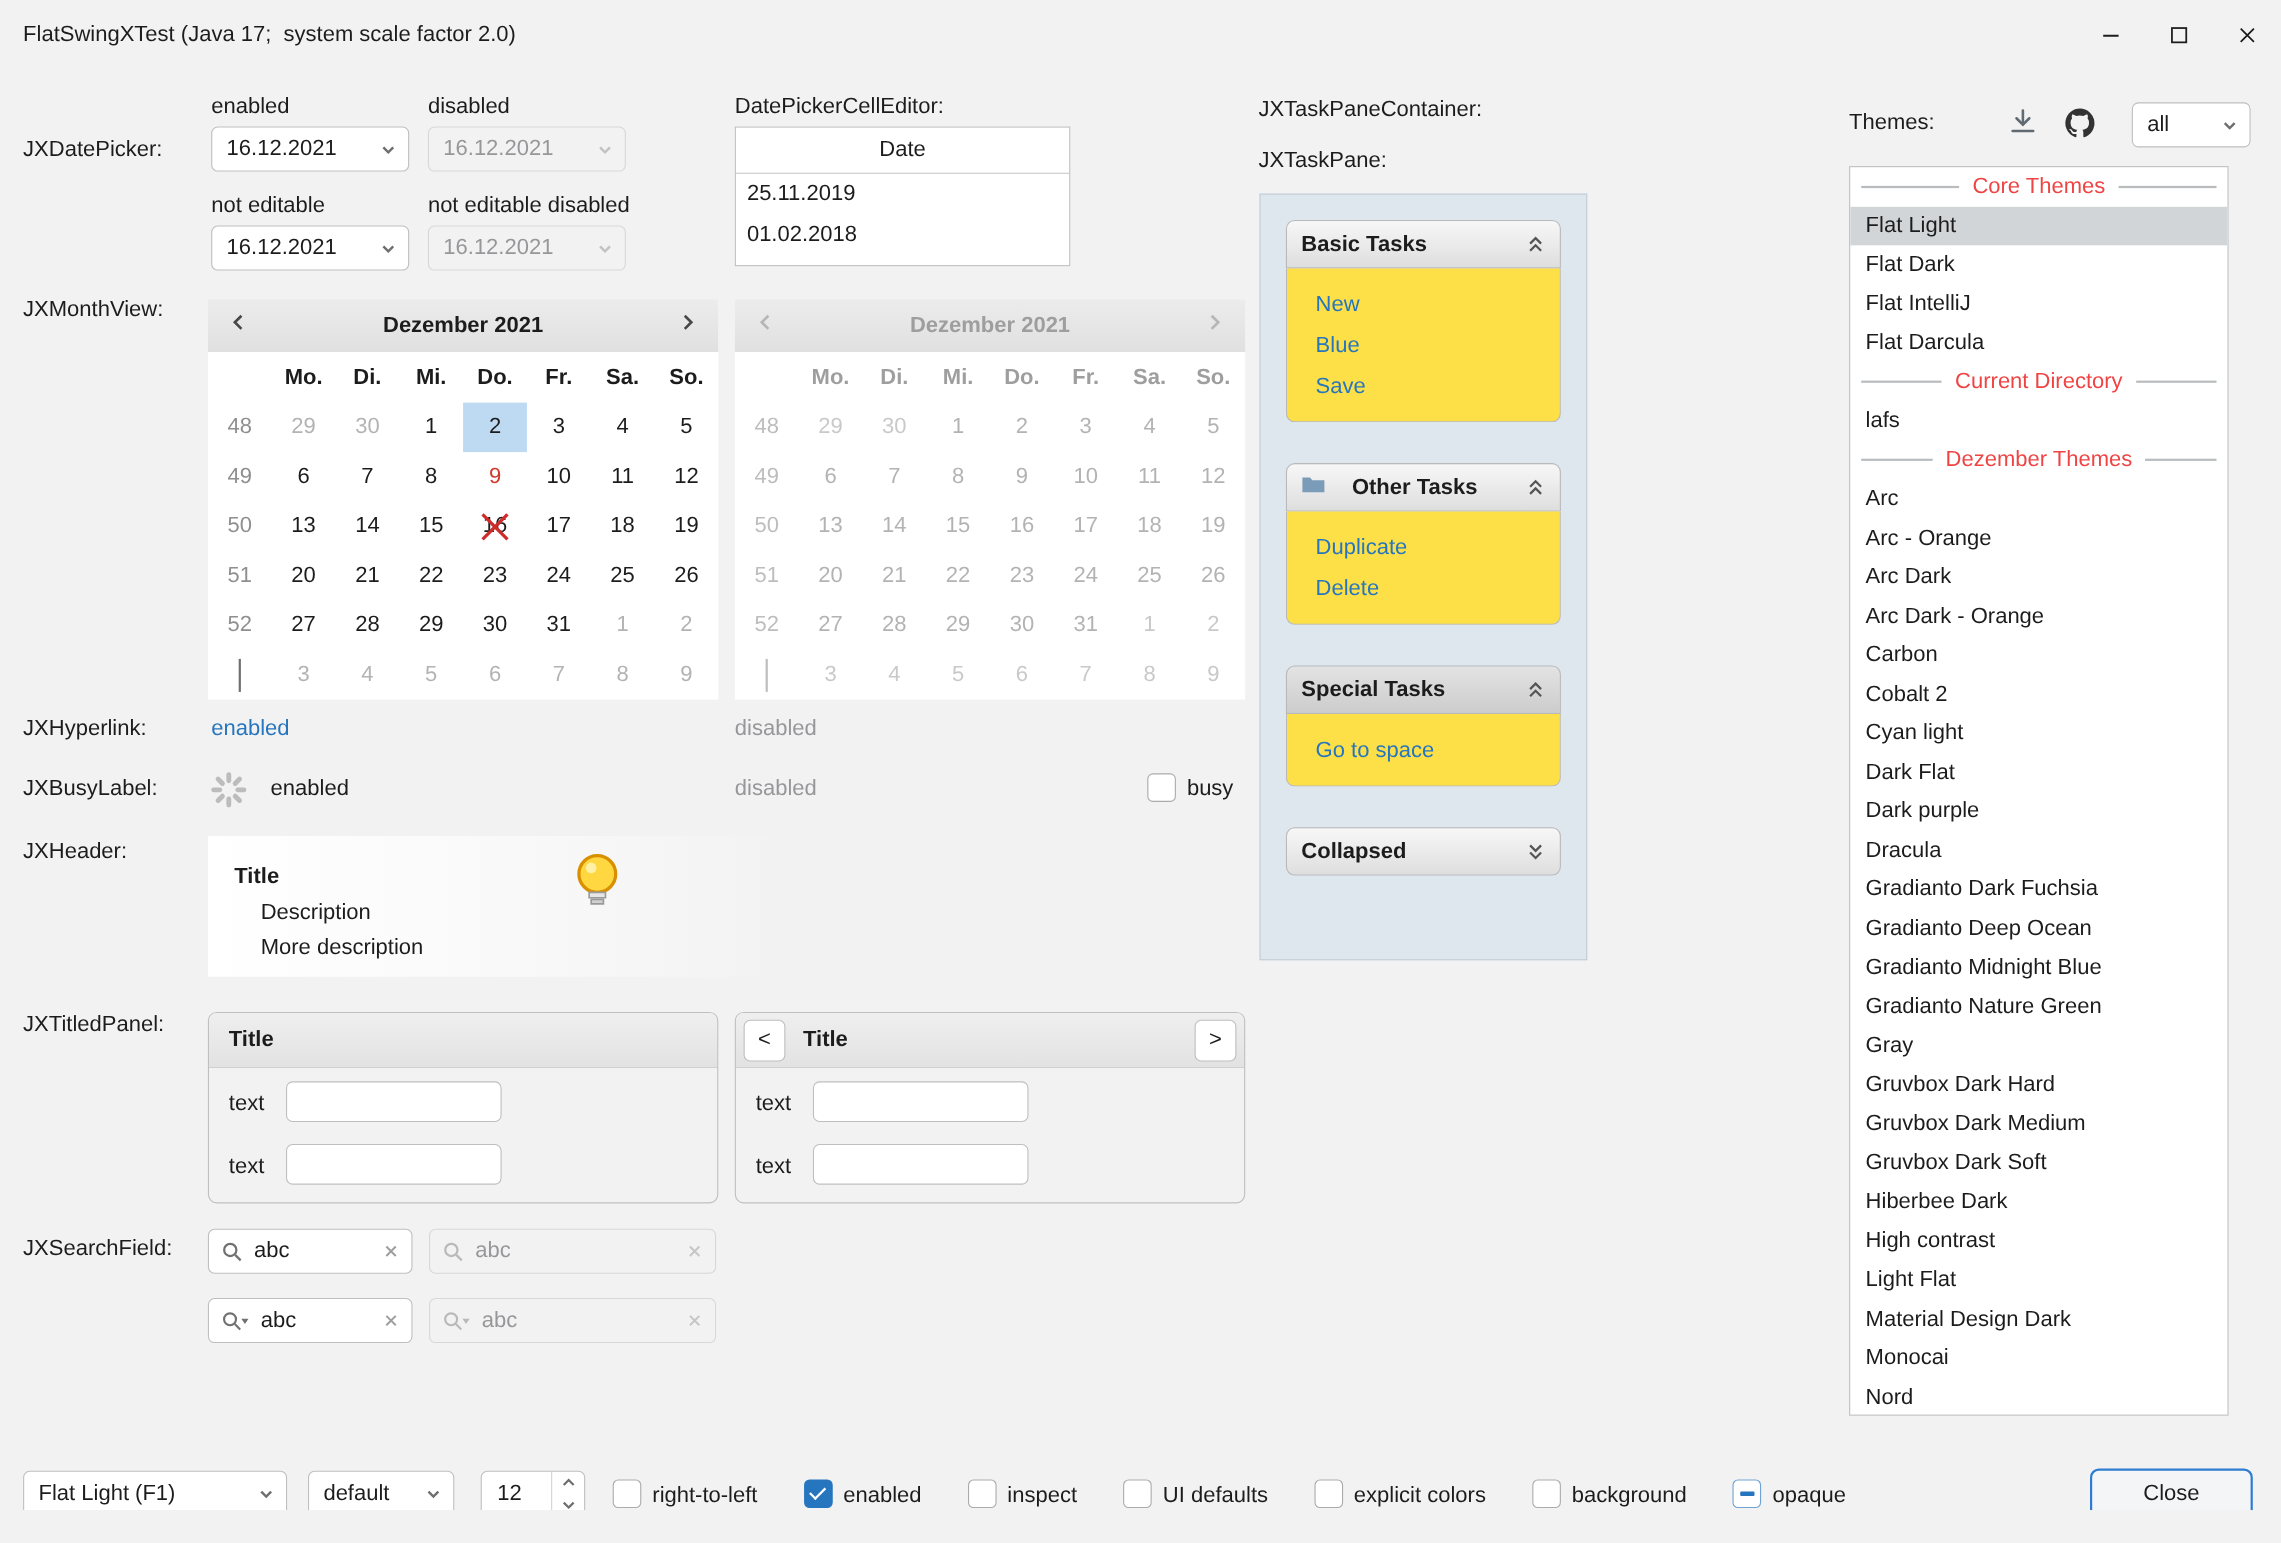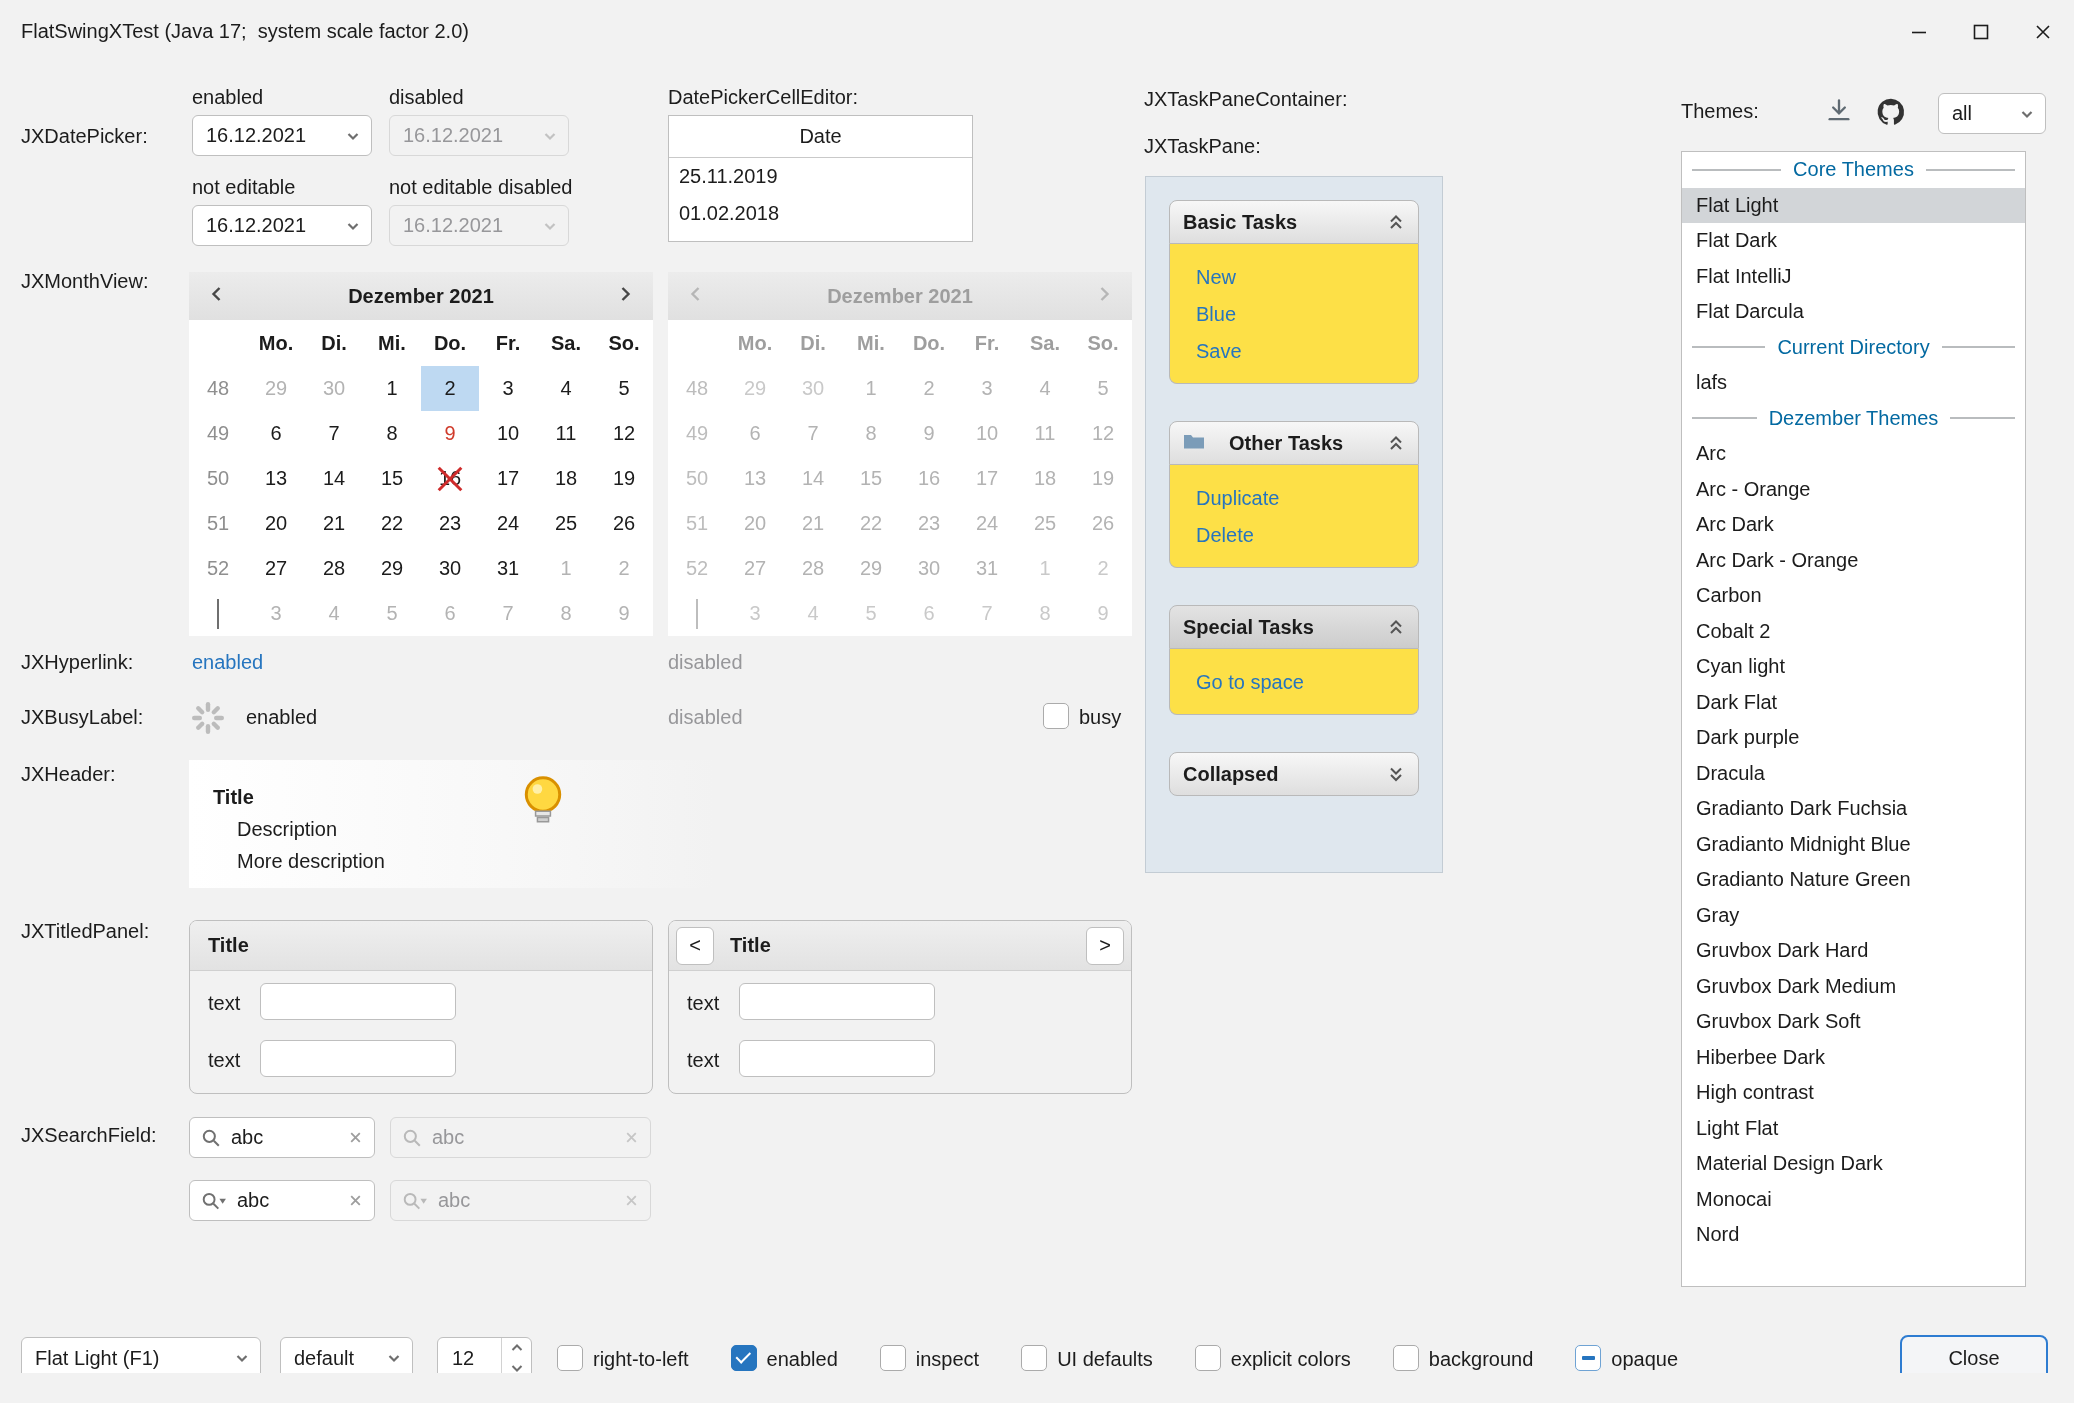--- a/index.html
+++ b/index.html
@@ -103,21 +103,21 @@
   .tp-title.special { background:linear-gradient(#e3e3e3,#cccccc); }
   .tpane.collapsed .tp-title { border-radius:8px; }
   .tp-title .chev2 { margin-left:auto; display:flex; }
   .tp-body { border:1.5px solid #b9b9b9; border-top:none; background:#fde047; border-radius:0 0 8px 8px; padding:15px 0 13px 26px; }
   .tp-link { color:#2675bf; line-height:37px; }
 
   
   .themes-list { position:absolute; left:1681px; top:151px; width:345px; height:1136px; background:#fff; border:1.5px solid #bfbfbf; overflow:hidden; }
   .theme-row { height:35.5px; display:flex; align-items:center; padding:0 10px 0 14px; white-space:nowrap; }
   .theme-row.selected { background:#d2d5d8; }
-  .theme-row.sep { color:#0369a1; padding:0 10px; }
+  .theme-row.sep { color:#ef4444; padding:0 10px; }
   .theme-row.sep::before, .theme-row.sep::after { content:""; flex:1; border-top:2px solid #b9bcbe; }
   .theme-row.sep .theme-label { margin:0 12px; }
   .icon-btn { position:absolute; display:flex; align-items:center; justify-content:center; }
 
   
   .cb-row { position:absolute; left:557px; top:1337px; height:42px; display:flex; align-items:center; gap:42px; }
   .close-btn { position:absolute; left:1900px; top:1335px; width:148px; height:46px; border:2.4px solid #2e7cd1; border-radius:8px; background:#f4f5f7; display:flex; align-items:center; justify-content:center; }
 </style>
 </head>
 <body>
@@ -689,20 +689,23 @@
       </div>
 
       <div class="theme-row item">
         <span class="theme-label">Dracula</span>
       </div>
 
       <div class="theme-row item">
         <span class="theme-label">Gradianto Dark Fuchsia</span>
       </div>
 
+      <div class="theme-row item">
+        <span class="theme-label">Gradianto Deep Ocean</span>
+      </div>
 
       <div class="theme-row item">
         <span class="theme-label">Gradianto Midnight Blue</span>
       </div>
 
       <div class="theme-row item">
         <span class="theme-label">Gradianto Nature Green</span>
       </div>
 
       <div class="theme-row item">

